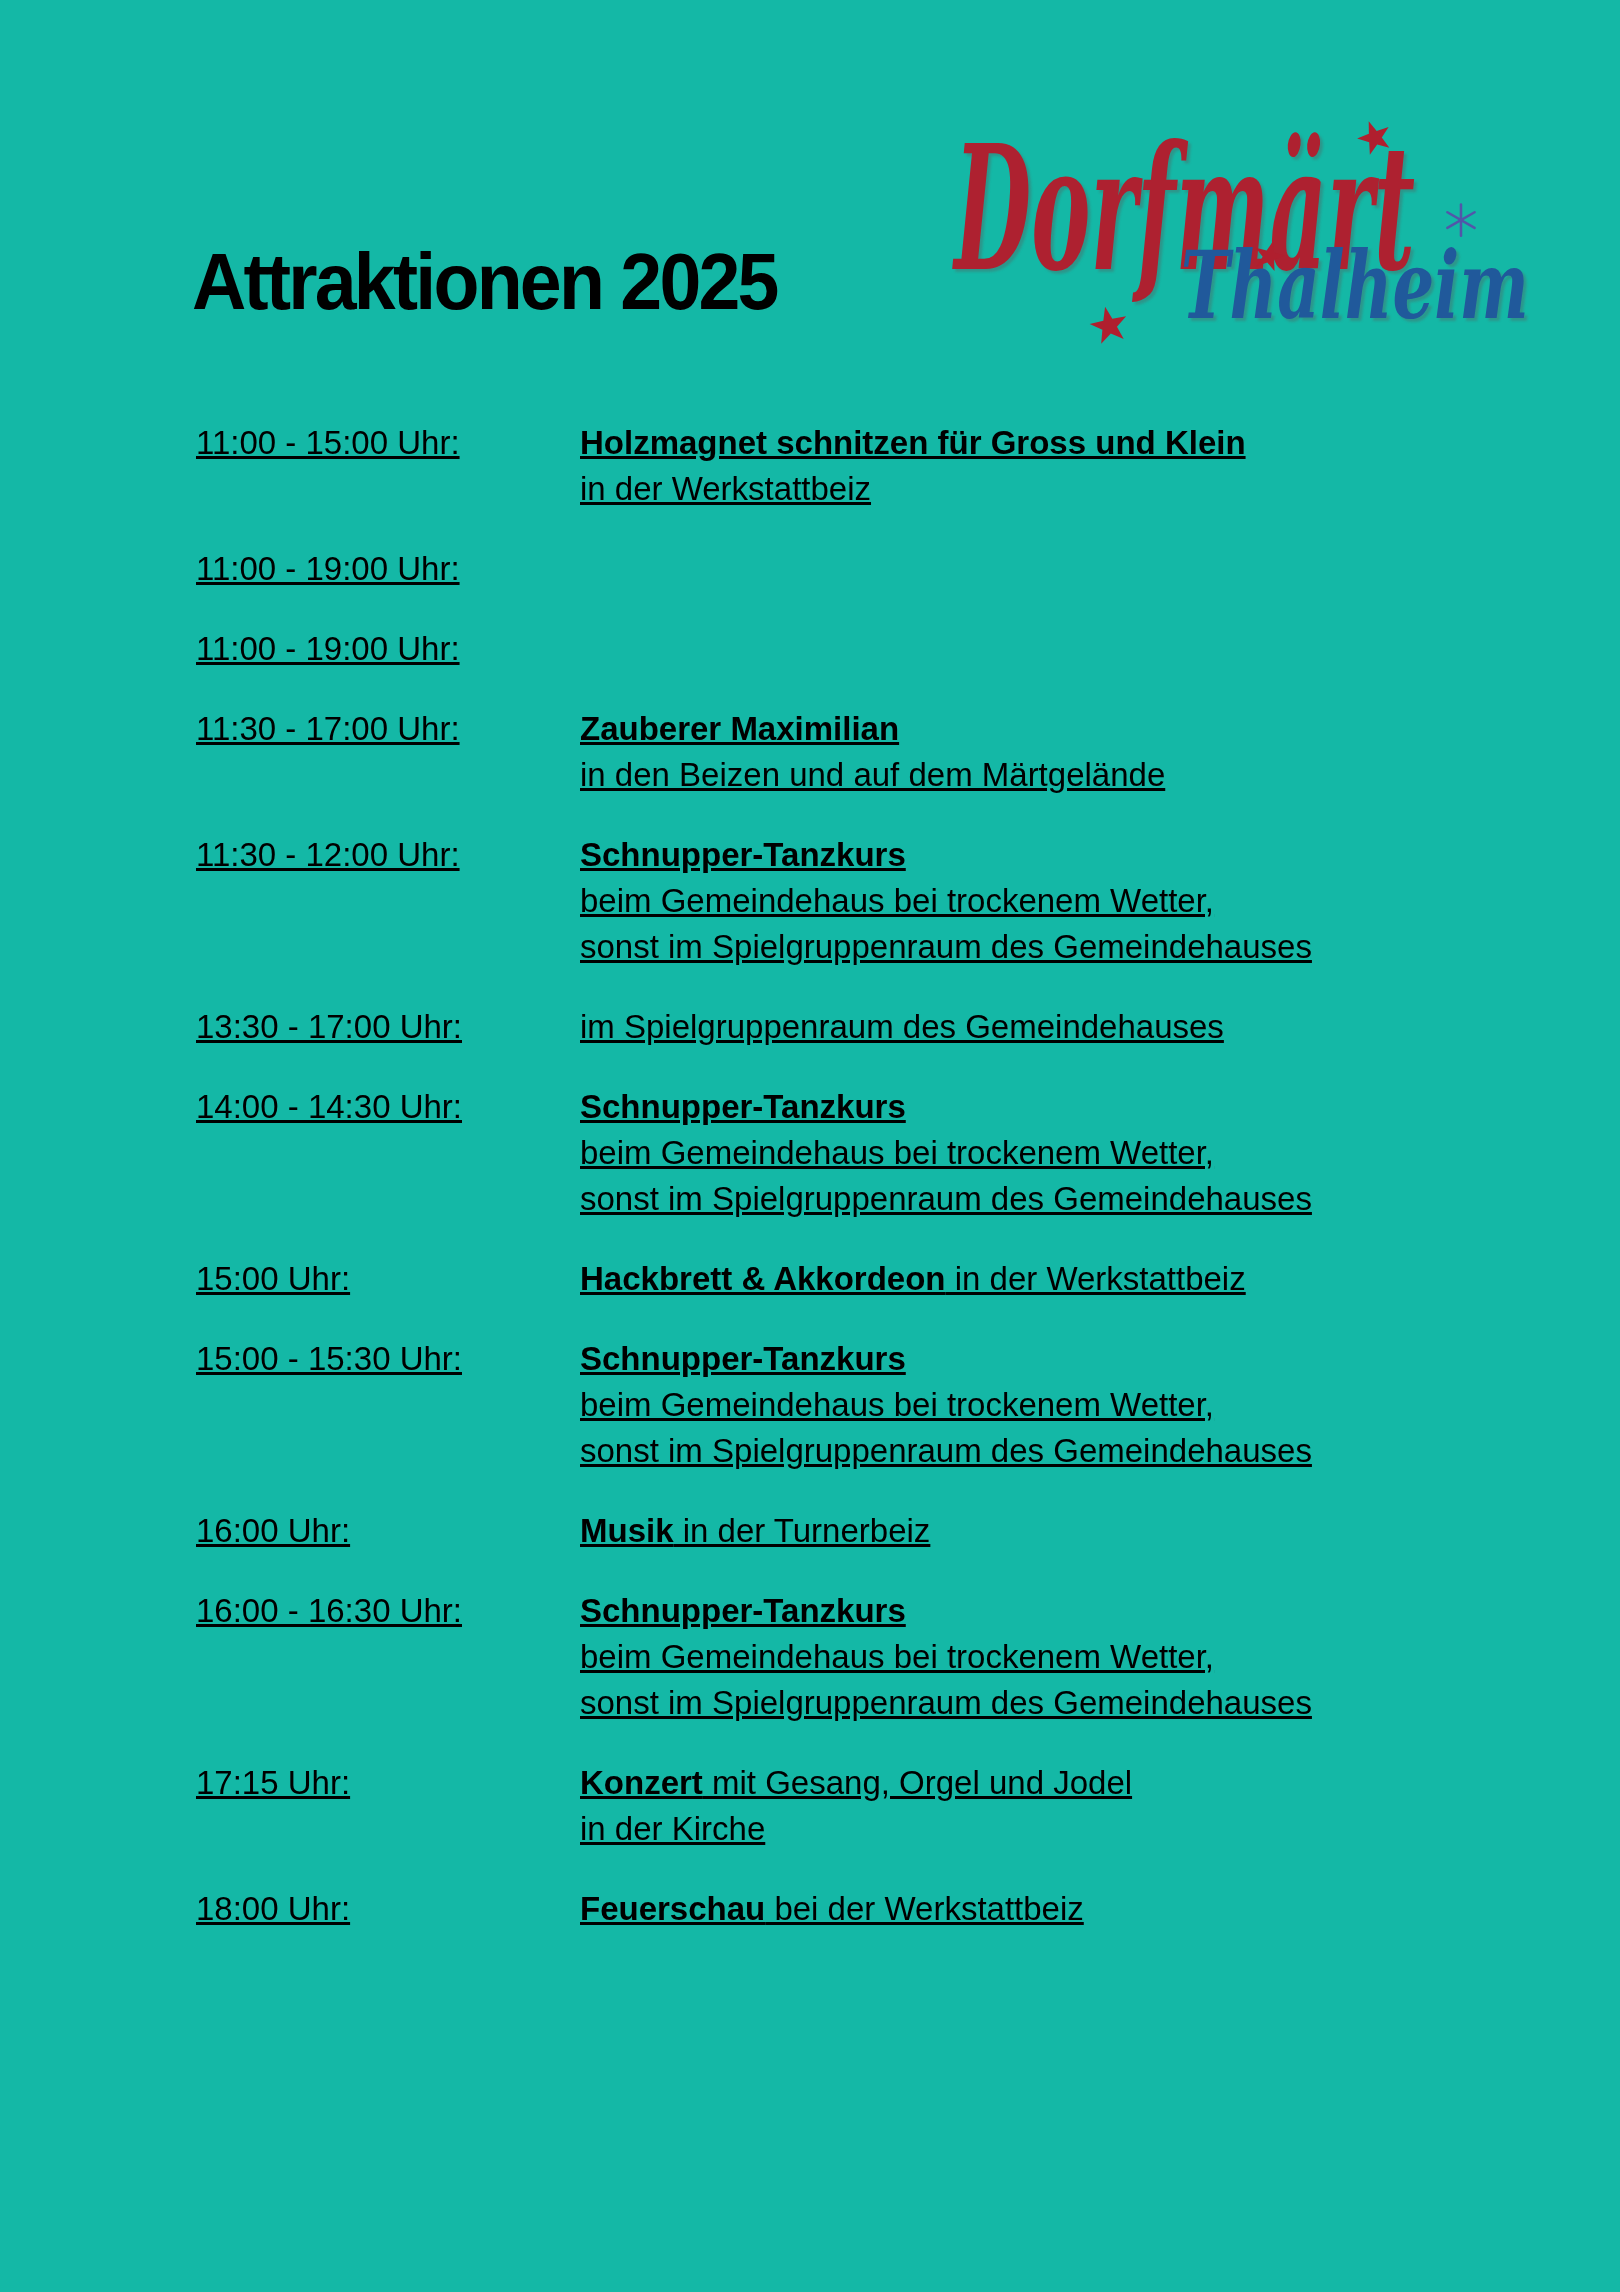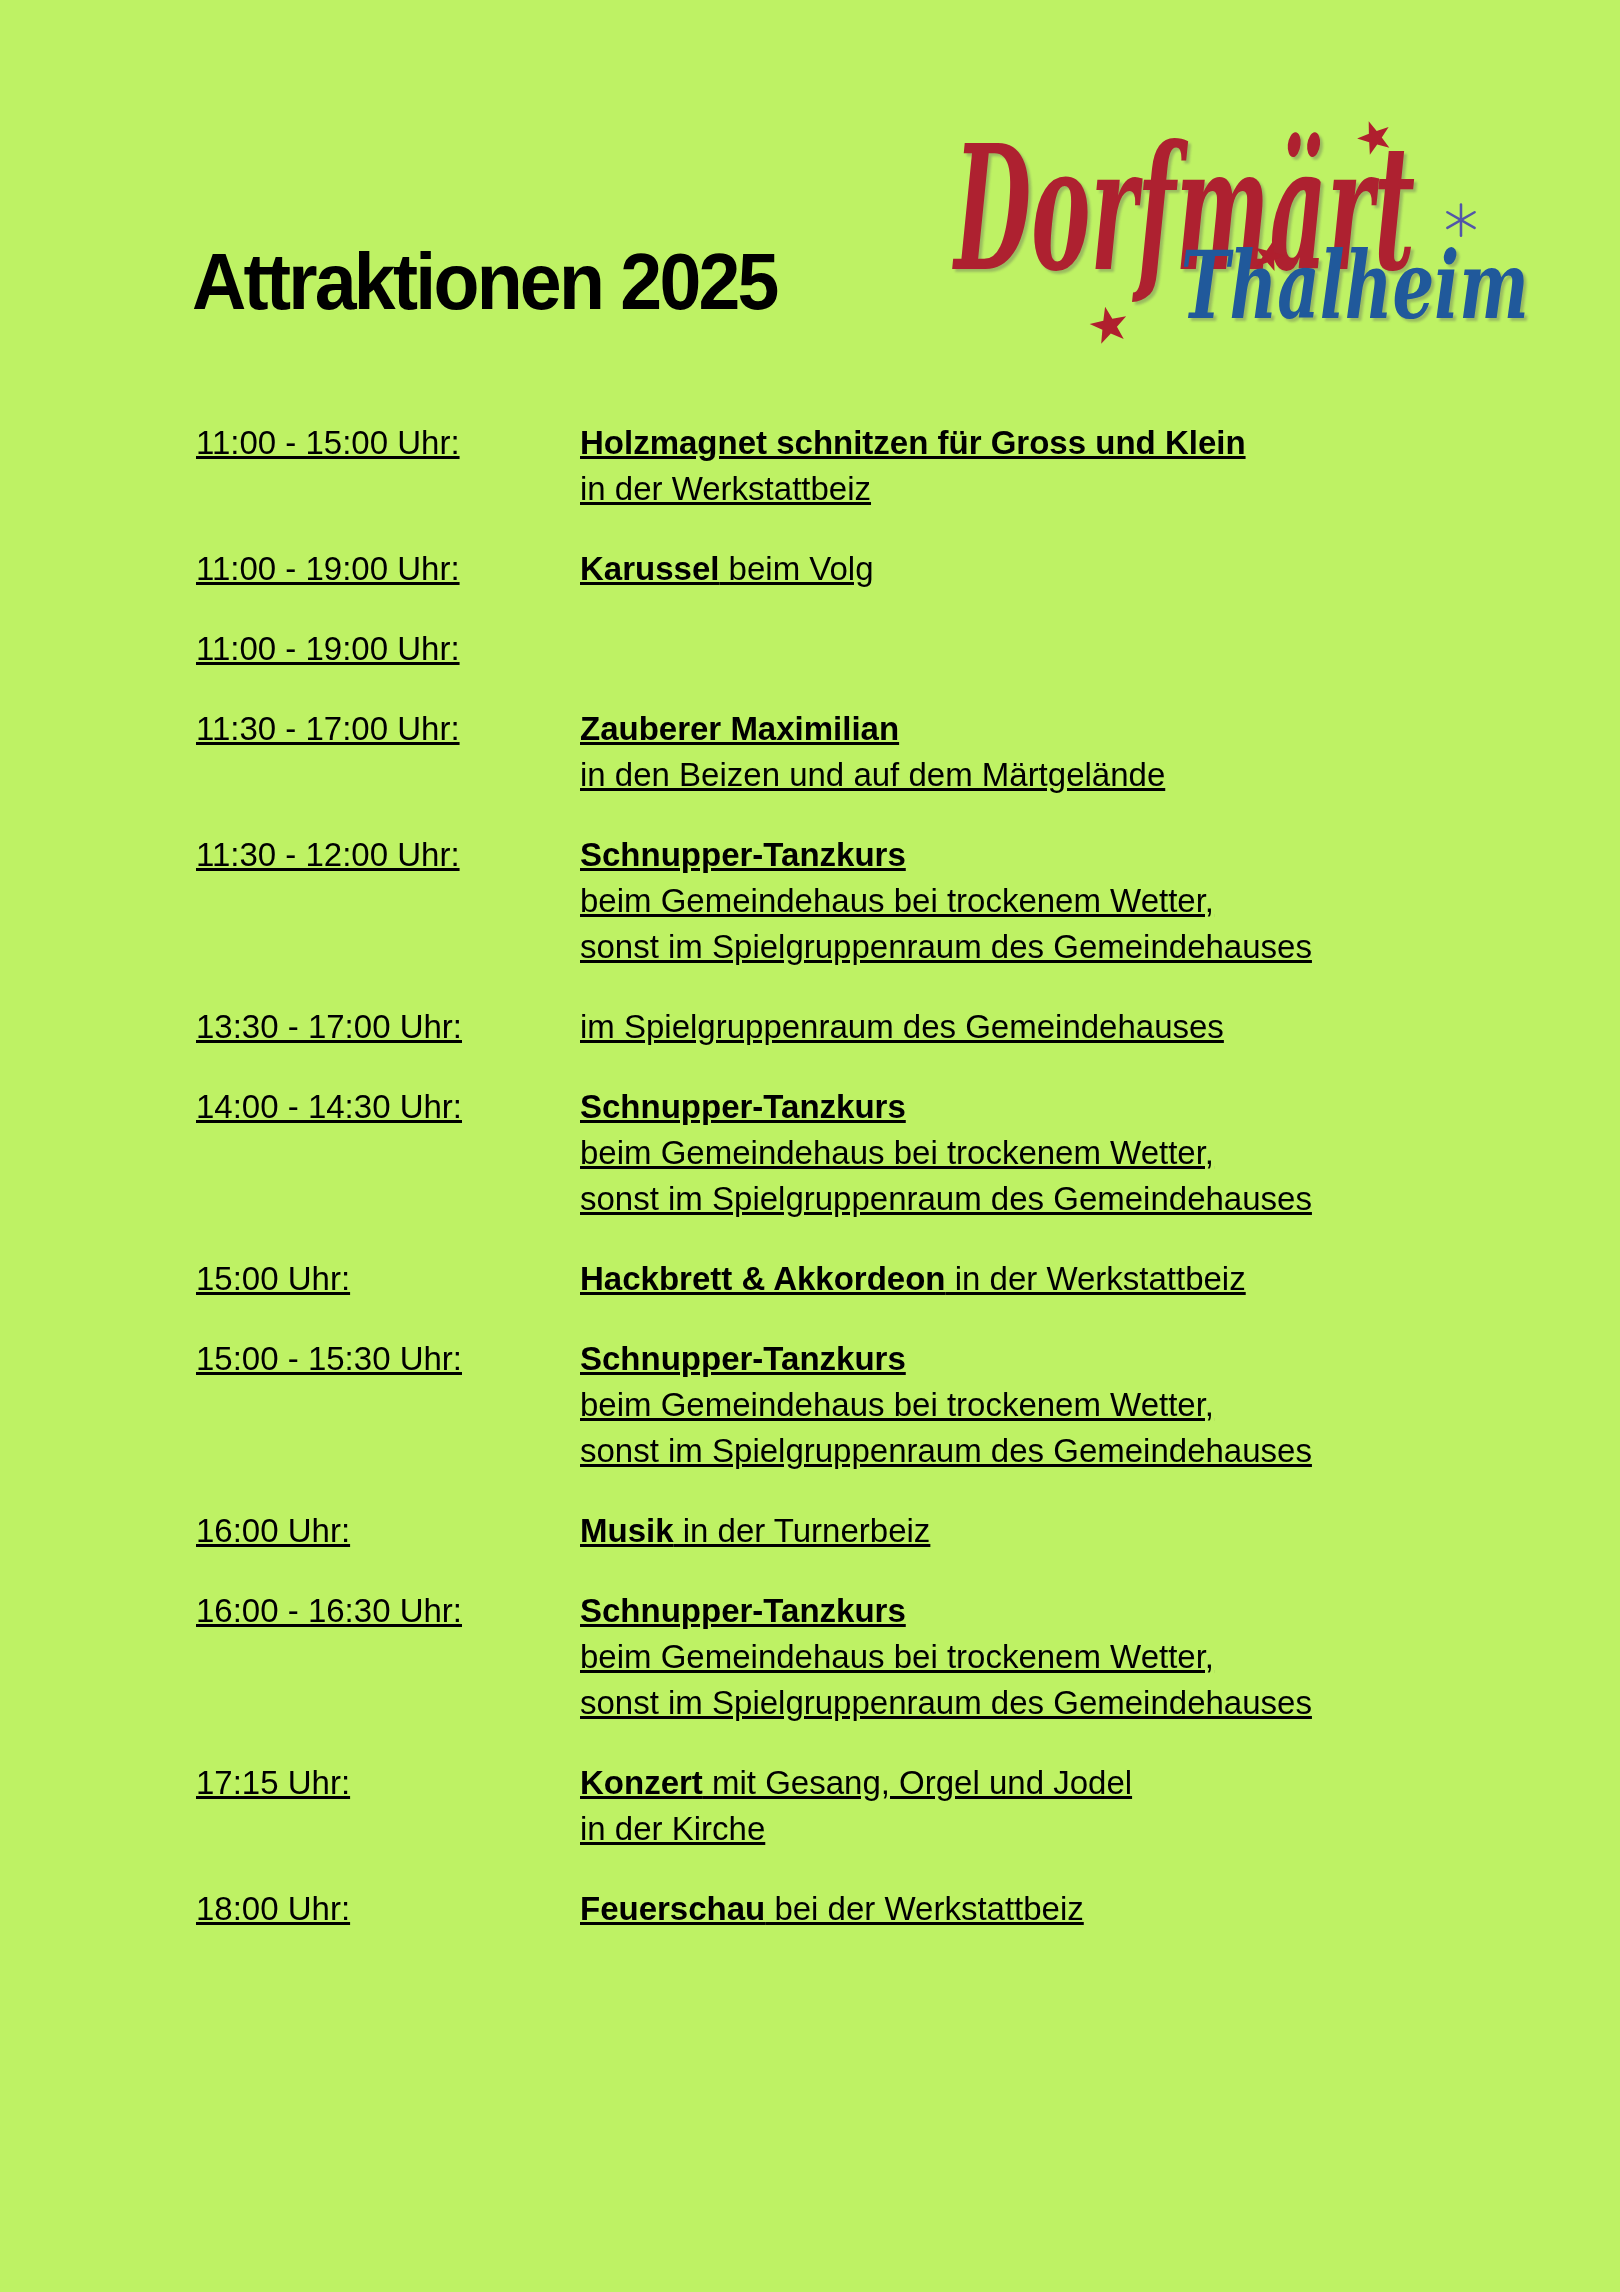--- a/index.html
+++ b/index.html
@@ -1,20 +1,20 @@
 <!DOCTYPE html>
 <html><head>
 <meta charset="utf-8">
 <style>
   html,body{margin:0;padding:0;background:#e8e8e8;}
   .page{
     position:relative;
     width:1620px;height:2293px;
     margin:0 auto;
-    background:#bef264;
+    background:#14b8a6;
     font-family:"Liberation Sans",sans-serif;
     color:#000;
     overflow:hidden;
   }
   .page-title{
     position:absolute;
     left:192px;top:182px;
     font-size:80px;
     font-weight:700;
     letter-spacing:-2.9px;
@@ -75,23 +75,20 @@
   <div class="schedule">
       <div class="row">
         <div class="time">11:00 - 15:00 Uhr:</div>
         <div class="desc">
           <div class="headline"><span class="evt-title">Holzmagnet schnitzen für Gross und Klein</span></div>
           <div class="detail">in der Werkstattbeiz</div>
         </div>
       </div>
       <div class="row">
         <div class="time">11:00 - 19:00 Uhr:</div>
-        <div class="desc">
-          <div class="headline"><span class="evt-title">Karussel</span><span class="evt-suffix"> beim Volg</span></div>
-        </div>
       </div>
       <div class="row">
         <div class="time">11:00 - 19:00 Uhr:</div>
       </div>
       <div class="row">
         <div class="time">11:30 - 17:00 Uhr:</div>
         <div class="desc">
           <div class="headline"><span class="evt-title">Zauberer Maximilian</span></div>
           <div class="detail">in den Beizen und auf dem Märtgelände</div>
         </div>

